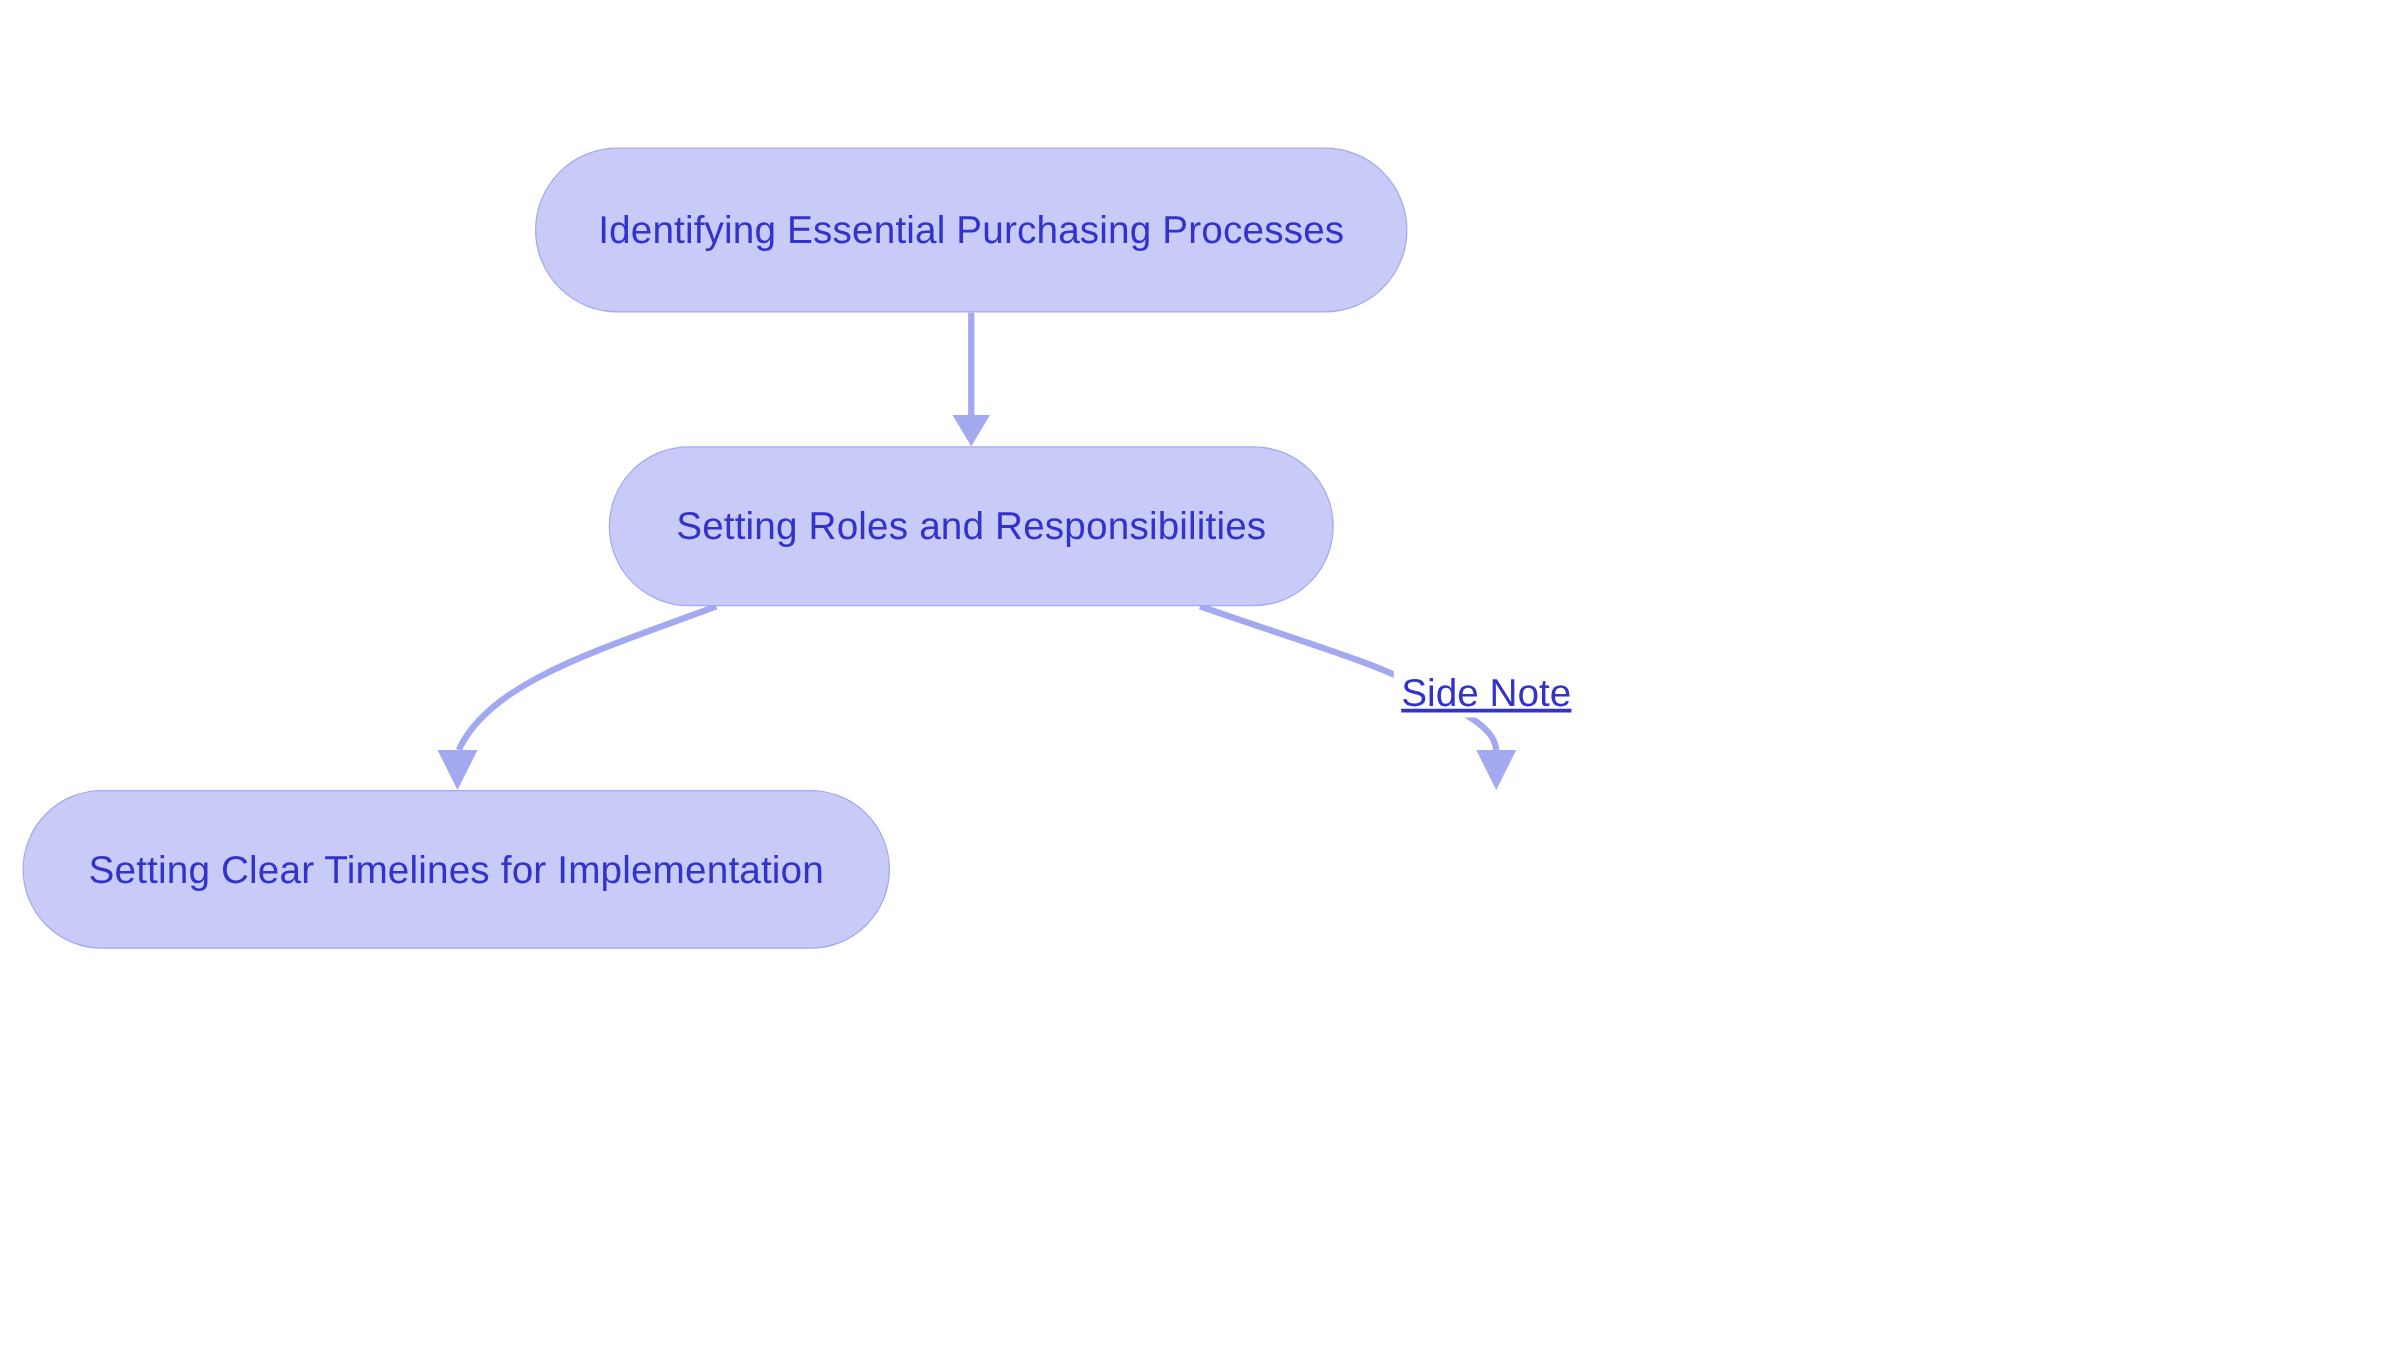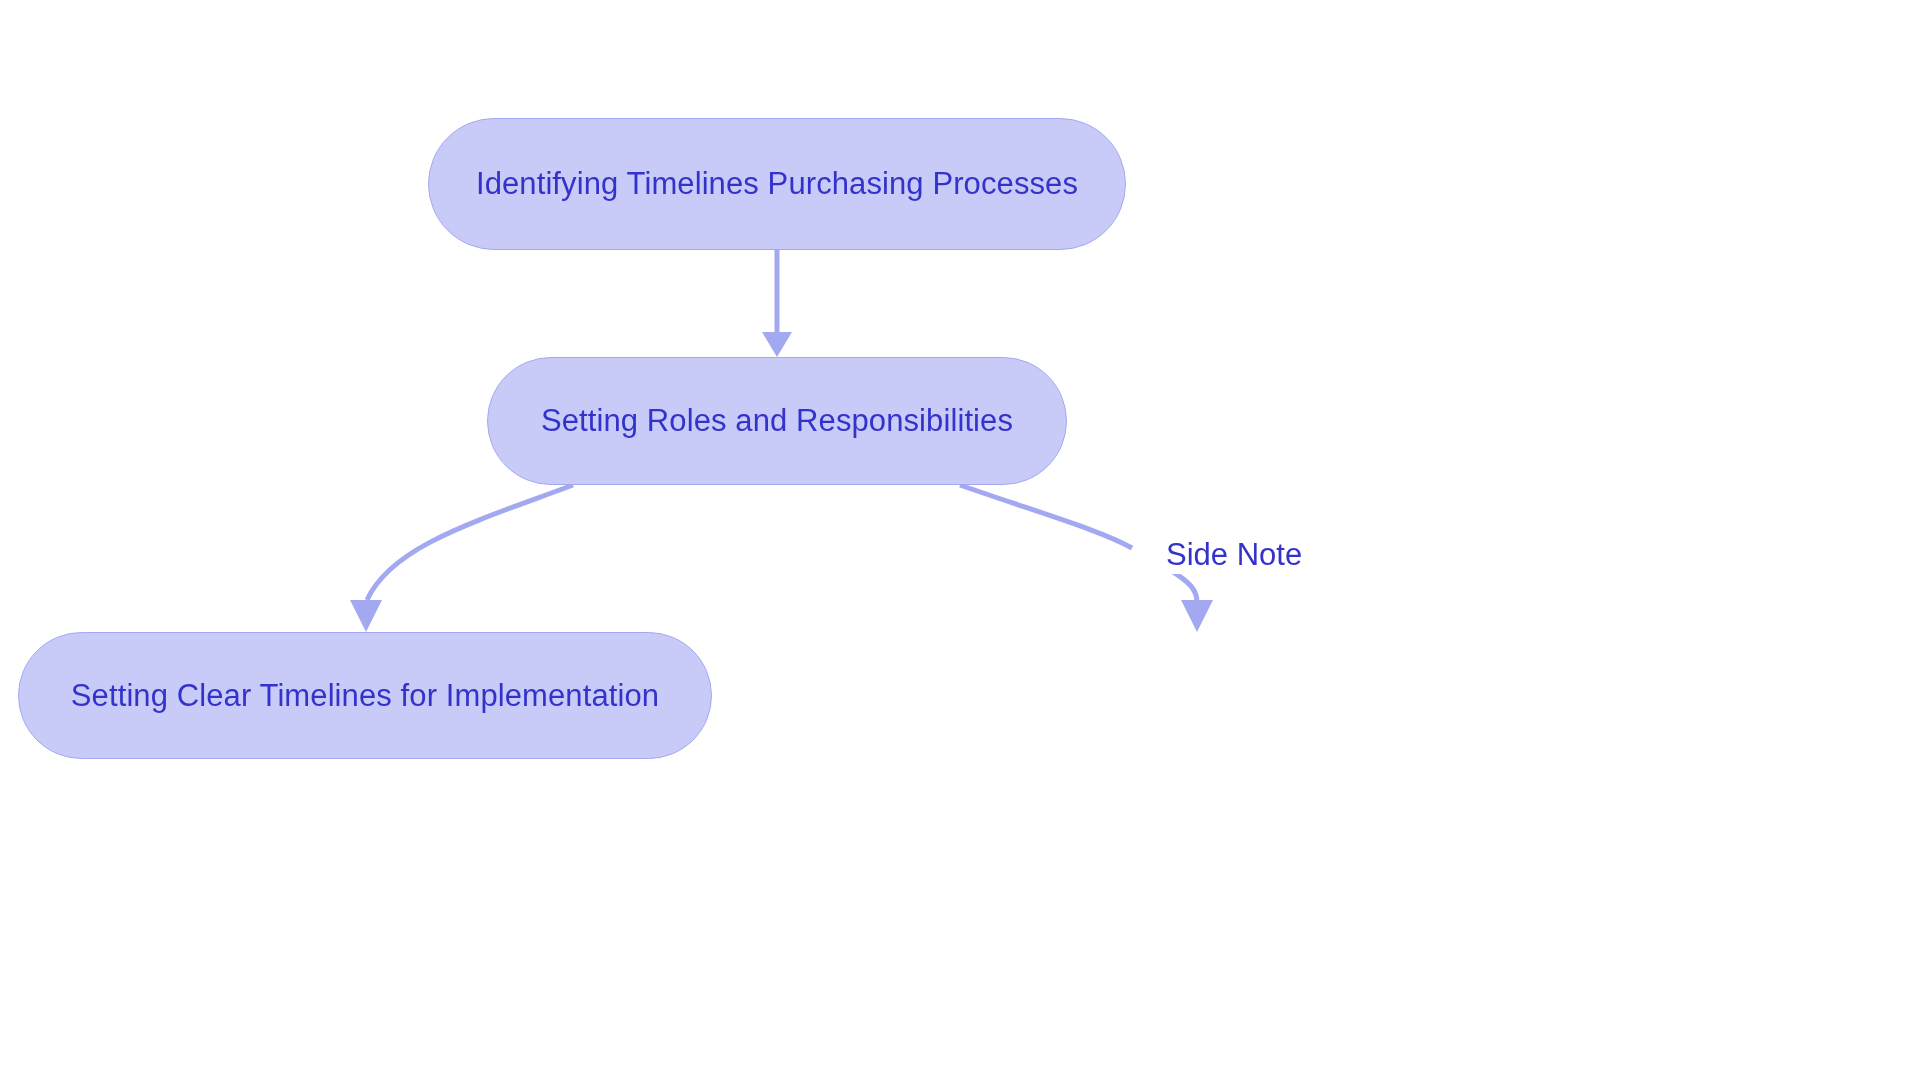--- a/index.html
+++ b/index.html
@@ -88,27 +88,27 @@
 
     <g>
       <path class="edge-path" d="M 960,485 C 1040,513 1100,530 1132,548"></path>
       <path class="edge-path" d="M 1170,570 C 1190,582 1196,590 1197,600"></path>
       <polygon class="edge-head" points="1181,600 1213,600 1197,632"></polygon>
     </g>
 
   </svg>
 
   <div class="node" style="left:428px; top:118px; width:698px; height:132px;">
-    <span class="node-label">Identifying Timelines Purchasing Processes</span>
+    <span class="node-label">Identifying Essential Purchasing Processes</span>
   </div>
 
   <div class="node" style="left:487px; top:357px; width:580px; height:128px;">
     <span class="node-label">Setting Roles and Responsibilities</span>
   </div>
 
   <div class="node" style="left:18px; top:632px; width:694px; height:127px;">
     <span class="node-label">Setting Clear Timelines for Implementation</span>
   </div>
 
 
-  <div class="edge-label" style="left:1160px; top:536px;">Side Note</div>
+  <div class="edge-label" style="left:1115px; top:536px;text-decoration:underline;">Side Note</div>
 
 </div>
 
 </body></html>

